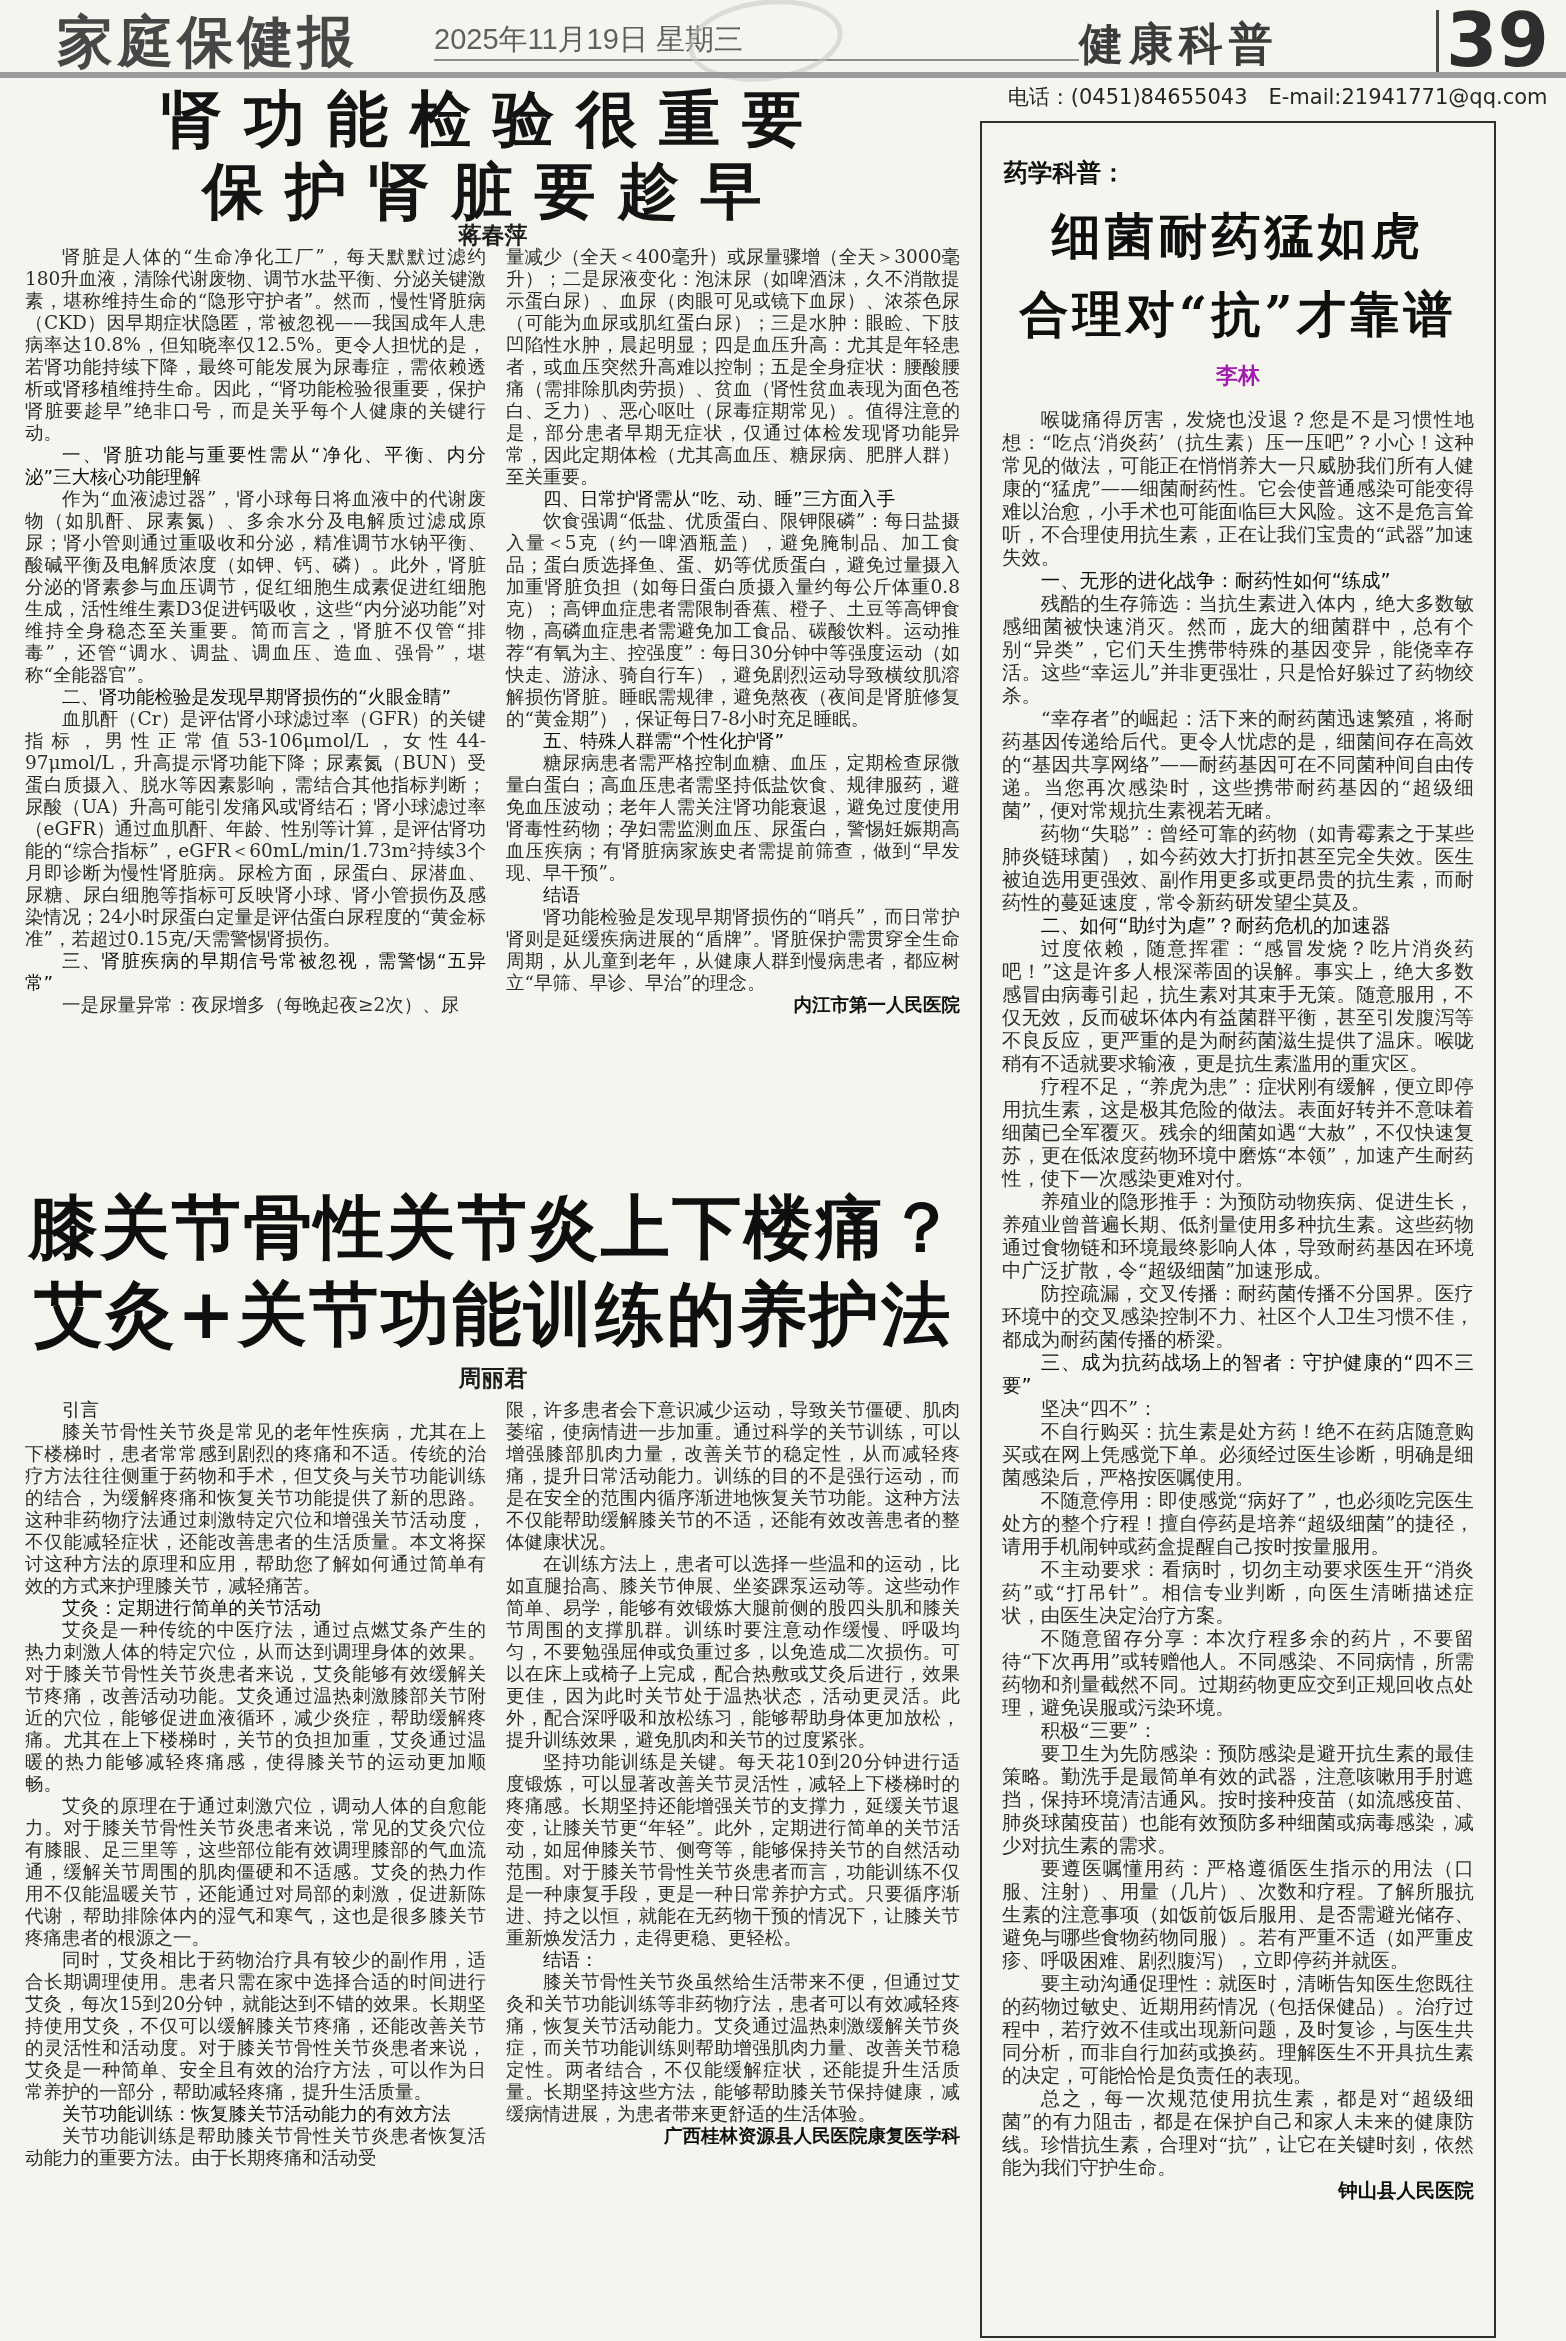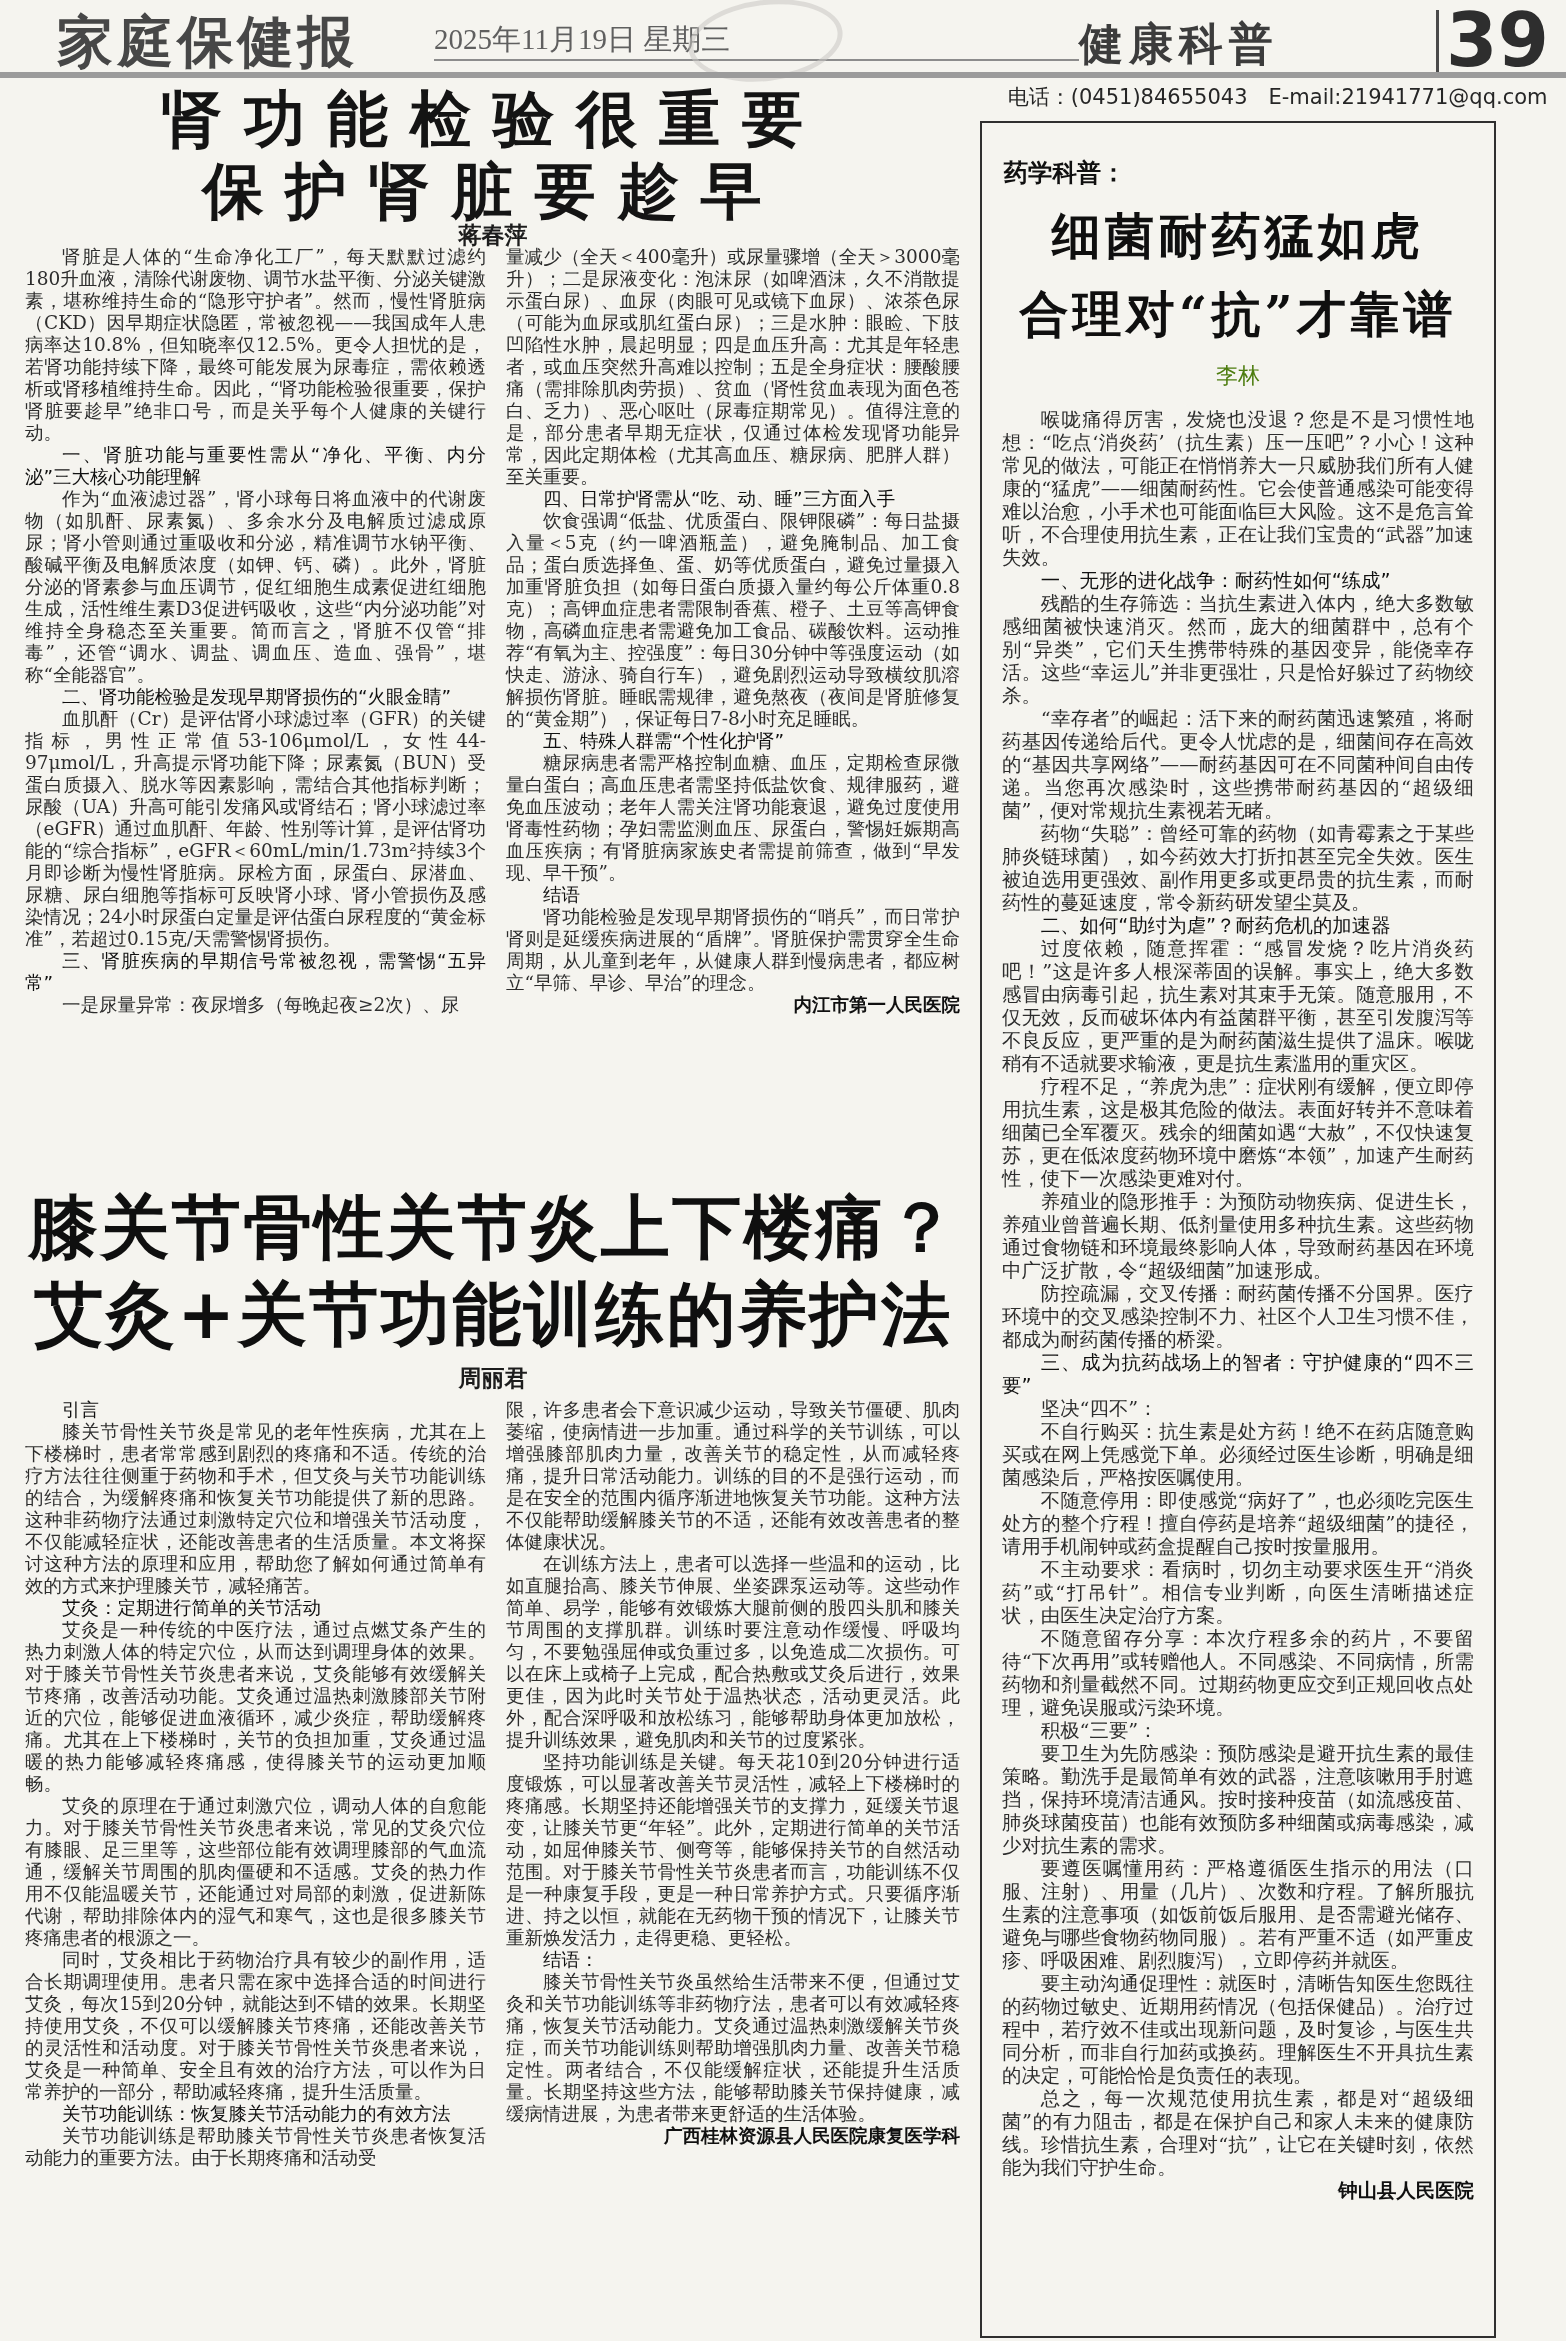--- a/index.html
+++ b/index.html
@@ -3,21 +3,21 @@
 <meta charset="utf-8">
 <style>
   html,body{margin:0;padding:0;}
   body{background:#e9e8e4;}
   .page{position:relative;width:1566px;height:2342px;background:#f5f4ef;overflow:hidden;
         font-family:"DejaVu Serif","Liberation Serif",serif;color:#2d2d2d;}
   
   .masthead{position:absolute;left:57px;top:5px;font-size:56px;font-weight:bold;
             letter-spacing:4.2px;color:#474747;}
   .issue-date{position:absolute;left:434px;top:20px;font-size:29px;color:#5f5f5f;
-              font-family:Liberation Serif, serif;}
+              font-family:Liberation Sans, sans-serif;}
   .date-rule{position:absolute;left:434px;top:59px;width:645px;height:1.7px;background:#8c8c8c;}
   .stamp{position:absolute;left:688px;top:0px;width:145px;height:71px;border:5.9px solid #c8c7c2;
          border-radius:50%;opacity:.55;transform:rotate(-7deg);}
   .section-title{position:absolute;left:1079px;top:15px;font-size:44px;font-weight:600;
                  letter-spacing:5.9px;color:#3c3c3c;}
   .head-divider{position:absolute;left:1436px;top:10px;width:3.4px;height:62px;background:#4a4a4a;}
   .page-number{position:absolute;left:1446px;top:-3.4px;font-size:74px;font-weight:bold;
                font-family:"DejaVu Sans","Liberation Sans",sans-serif;color:#2e2e2e;}
   .thick-rule{position:absolute;left:0;top:72px;width:1566px;height:5.9px;background:#9b9b9b;}
   .contact{position:absolute;right:18.5px;top:83px;font-size:21px;color:#262626;
@@ -45,21 +45,21 @@
   #a2-title1{top:1182px;}
   #a2-title2{top:1269px;}
   #a2-author{top:1363px;}
   
   .box{position:absolute;left:980px;top:121px;width:516px;height:2217px;
        border:2.5px solid #2f2f2f;box-sizing:border-box;padding:32px 20px 0 20px;background:#f5f4ef;}
   .kicker{font-size:24.4px;font-weight:bold;color:#101010;margin:1.7px 0 8.4px 1.7px;
           font-family:"DejaVu Sans","Liberation Sans",sans-serif;}
   .a3-title{text-align:center;font-weight:bold;color:#0f0f0f;font-size:49px;
             letter-spacing:4.2px;line-height:62px;margin:16px;}
-  .a3-author{text-align:center;font-weight:normal;font-size:22px;color:#4d7c0f;margin:8.4px 0 17px 0;}
+  .a3-author{text-align:center;font-weight:bold;font-size:22px;color:#a21caf;margin:8.4px 0 17px 0;}
   .a3-body{font-size:19.4px;line-height:23px;text-align:justify;color:#2d2d2d;}
 </style>
 </head>
 <body>
 
 <div class="page">
 
   <div class="masthead">家庭保健报</div>
   <div class="issue-date">2025年11月19日 星期三</div>
   <div class="date-rule"></div>

